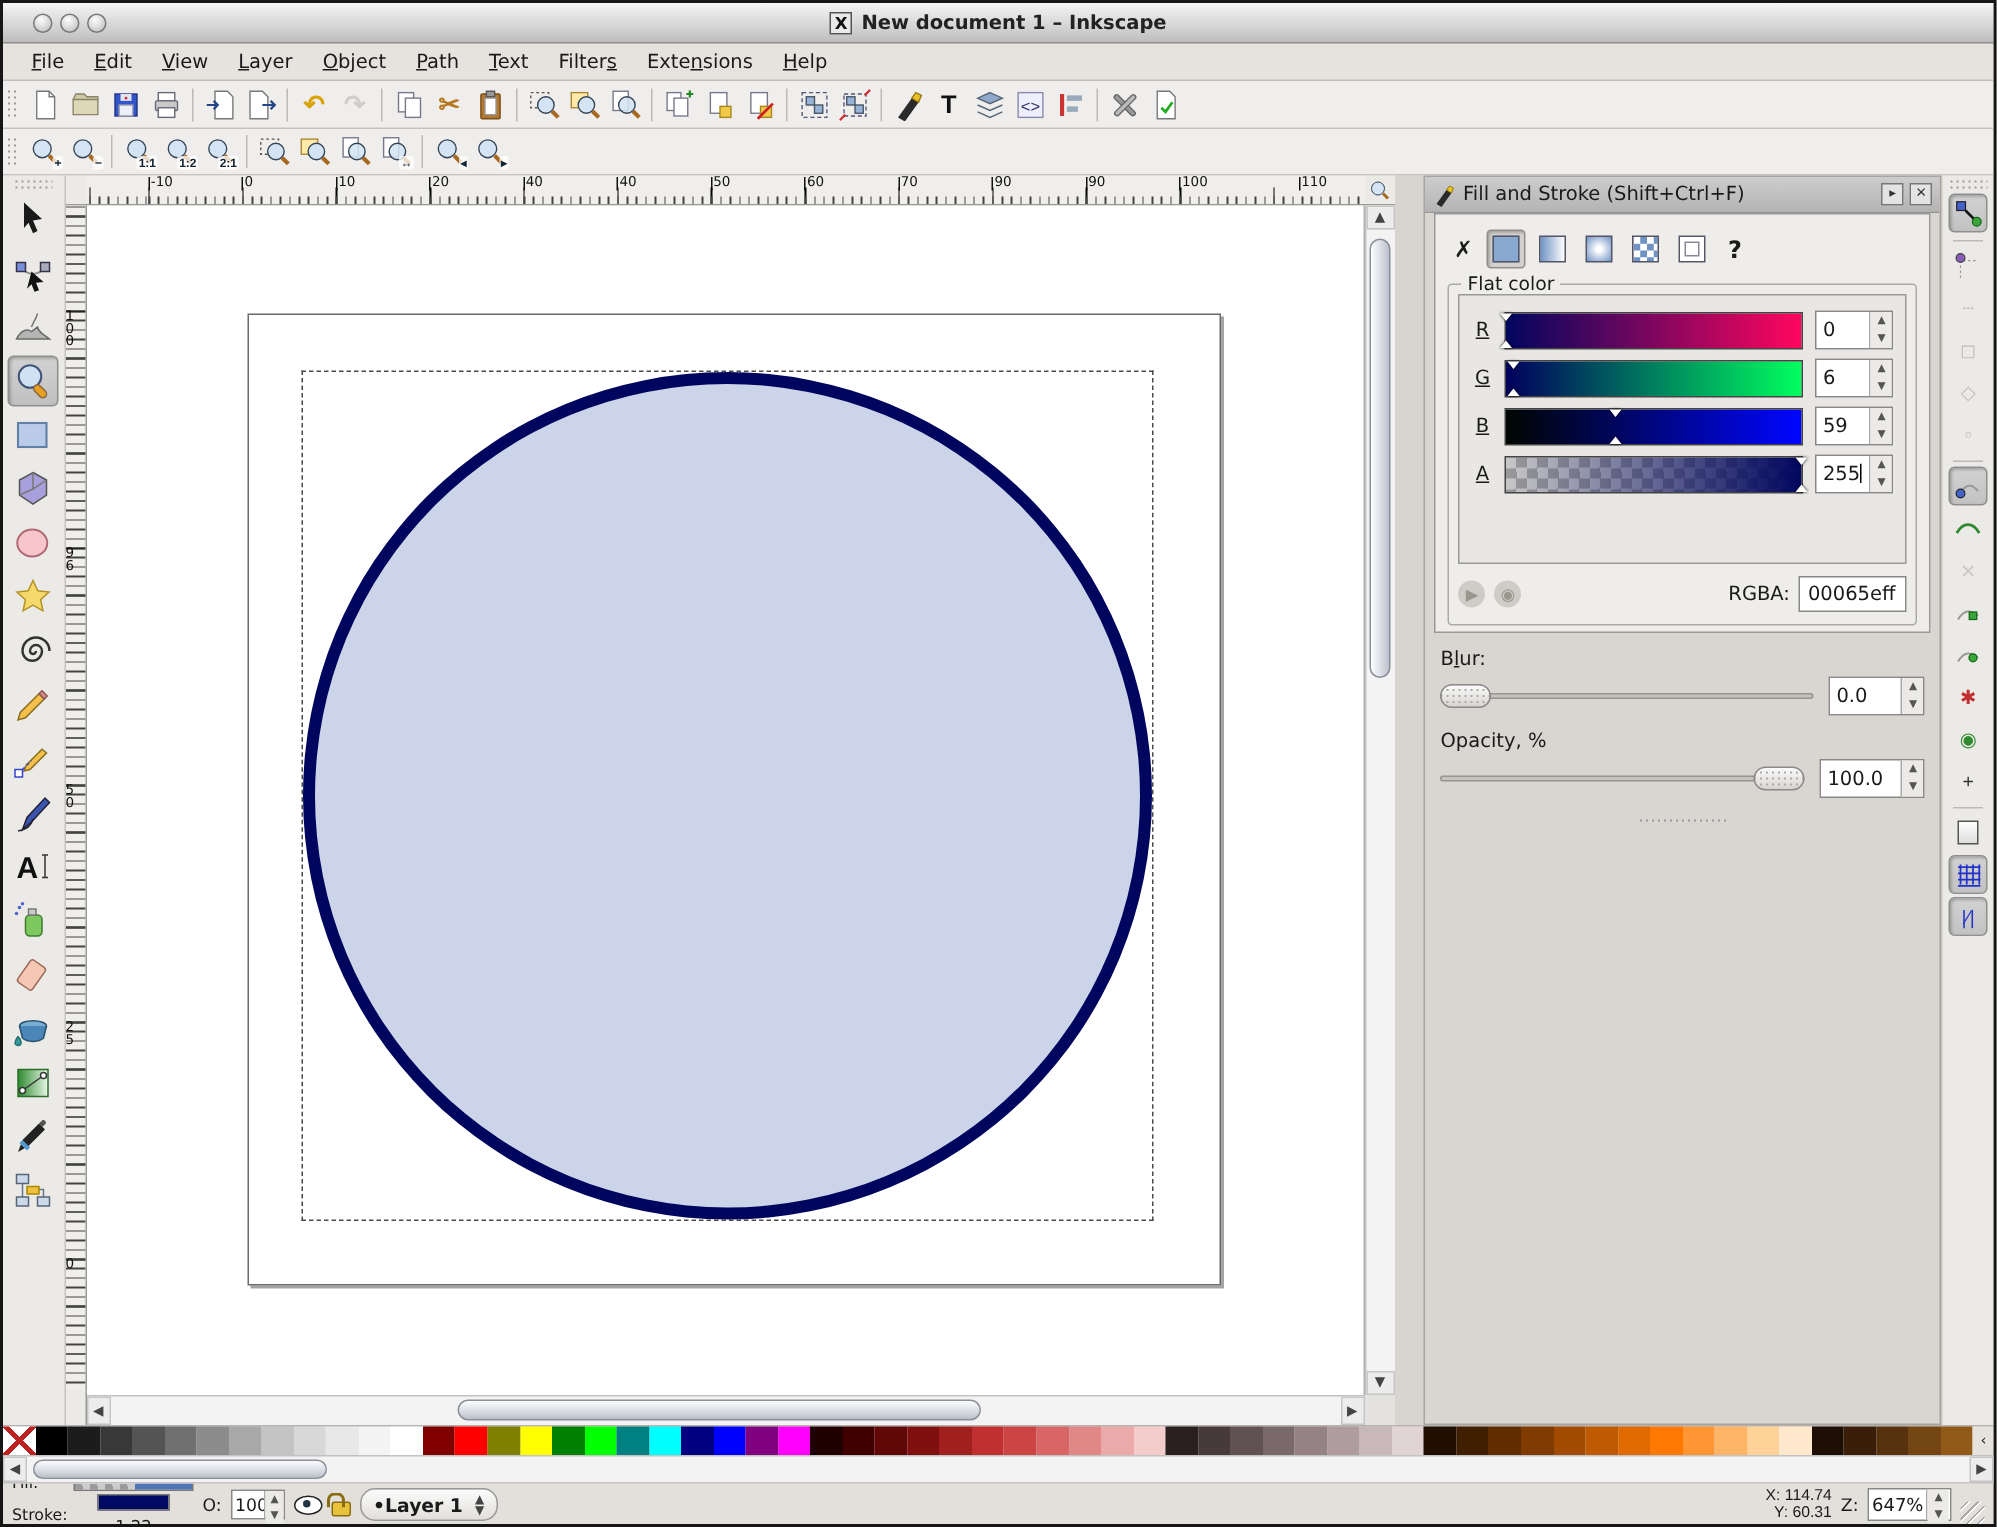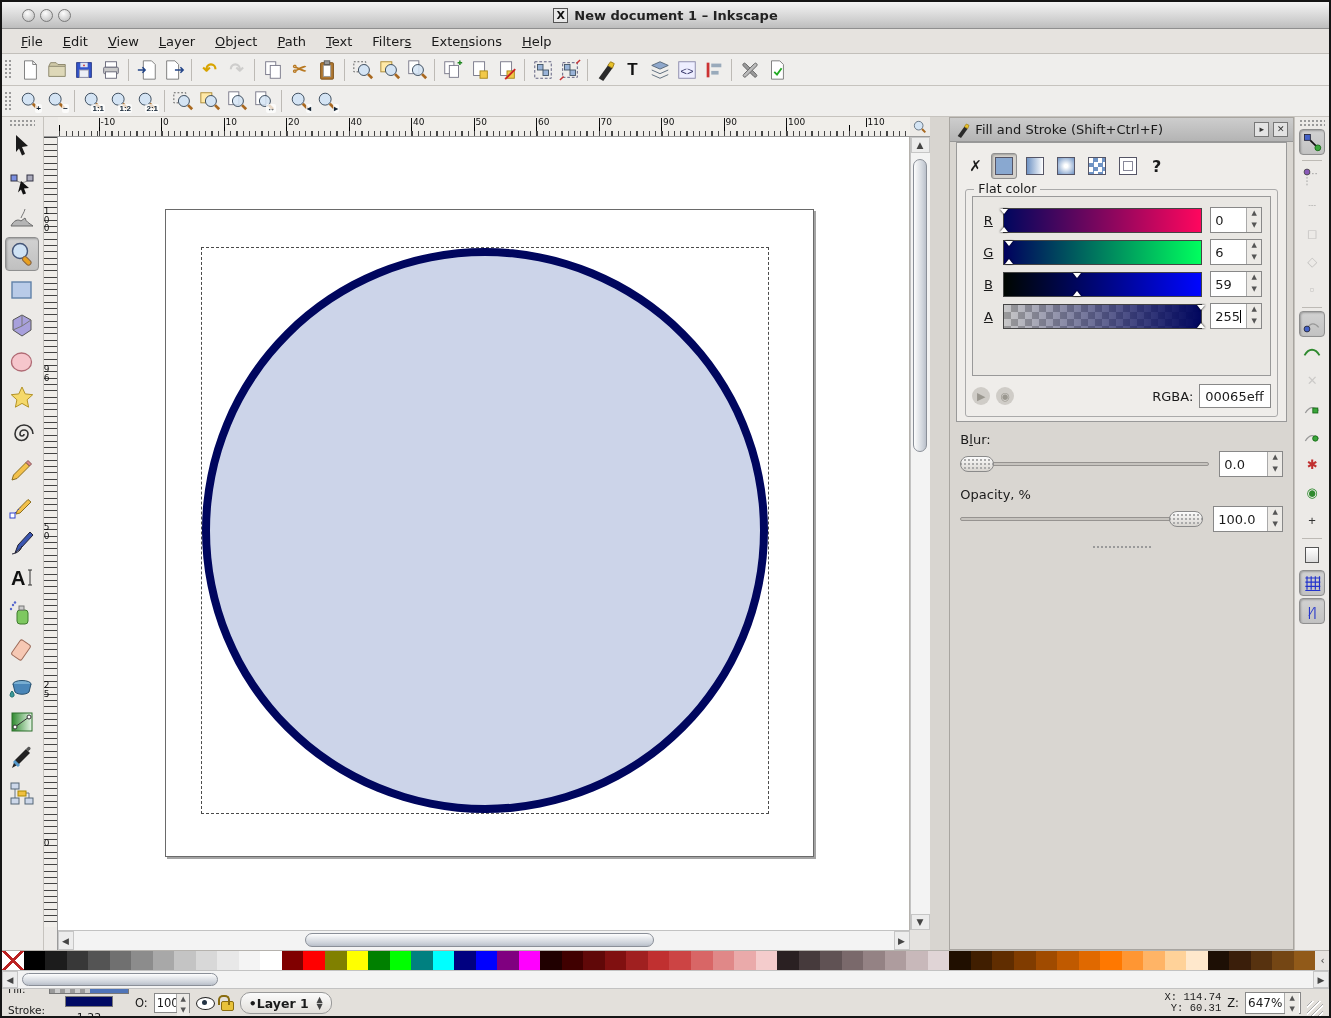--- a/index.html
+++ b/index.html
@@ -209,21 +209,21 @@
   .mini-spin .val { padding:0 2px; font-size:11.5px; overflow:hidden; white-space:nowrap; }
   .eye { width:19px; height:13px; border:1.5px solid #222; border-radius:50%; position:relative; background:#fff; }
   .eye::after { content:""; position:absolute; left:5.5px; top:2.5px; width:5px; height:5px; border-radius:50%; background:#234; }
   .lock { width:13px; height:10px; background:#e8c23a; border:1px solid #8a6d10; border-radius:2px; position:relative; margin-top:5px; }
   .lock::before { content:""; position:absolute; left:-4px; top:-7px; width:8px; height:8px;
                   border:2px solid #8a6d10; border-bottom:none; border-radius:5px 5px 0 0; }
   .layer-btn { height:22px; border:1px solid #999; border-radius:10px; background:linear-gradient(#fbfbfb,#e2dfda);
                display:flex; align-items:center; gap:8px; padding:0 8px; font-size:12.5px; font-weight:bold; }
   .layer-btn .chev { font-size:8px; line-height:7px; color:#444; font-weight:normal; }
   .status-msg { flex:1; }
-  .coords { font-size:10.5px; text-align:right; line-height:11px; font-family:Liberation Mono, monospace; }
+  .coords { font-size:10.5px; text-align:right; line-height:11px; font-family:Liberation Sans, sans-serif; }
   .zlabel { font-size:11.5px; }
   .grip-corner { width:16px; height:16px; align-self:flex-end;
     background-image:repeating-linear-gradient(135deg, transparent 0 3px, #aaa 3px 4px, #fff 4px 5px); }
 </style>
 </head>
 <body>
 
 <svg class="hidden-defs" xmlns="http://www.w3.org/2000/svg">
 <defs>
   <linearGradient id="ggrad" x1="0" y1="0" x2="1" y2="0">

